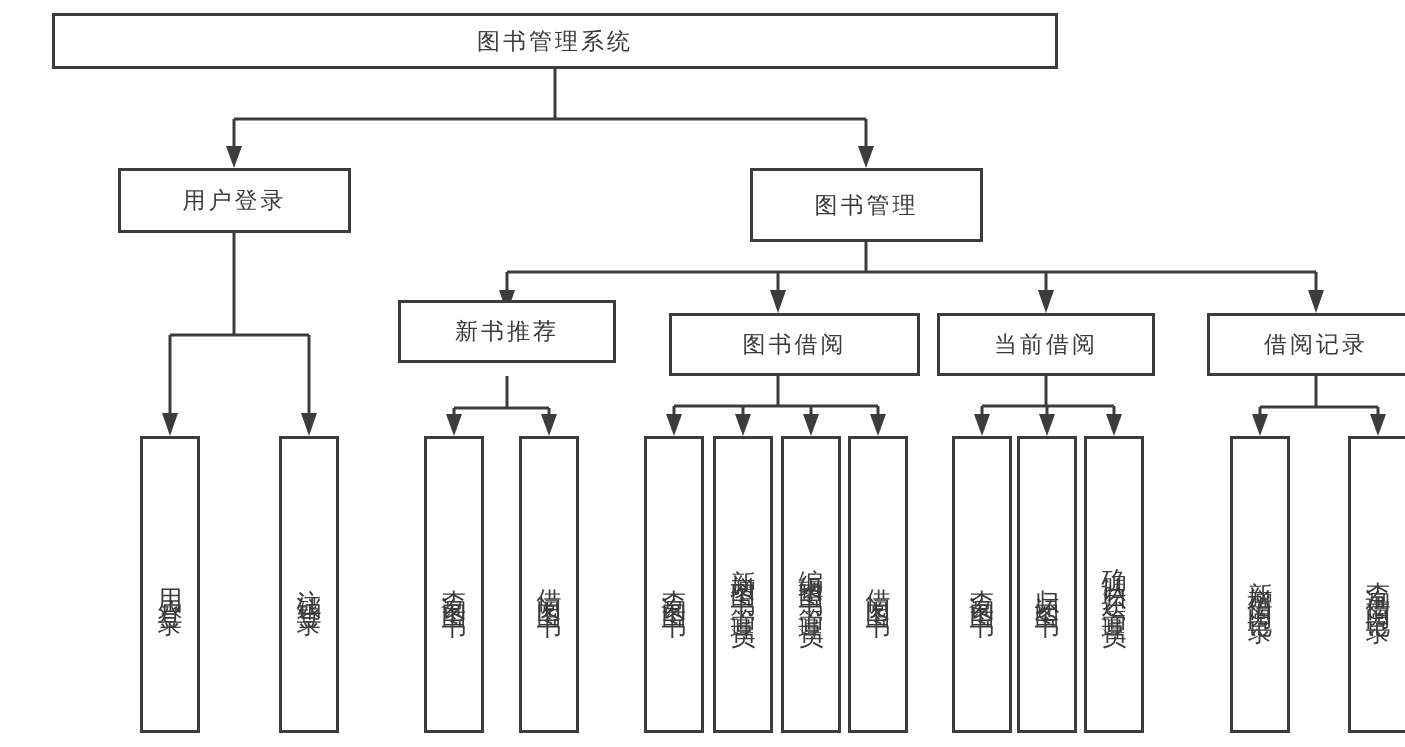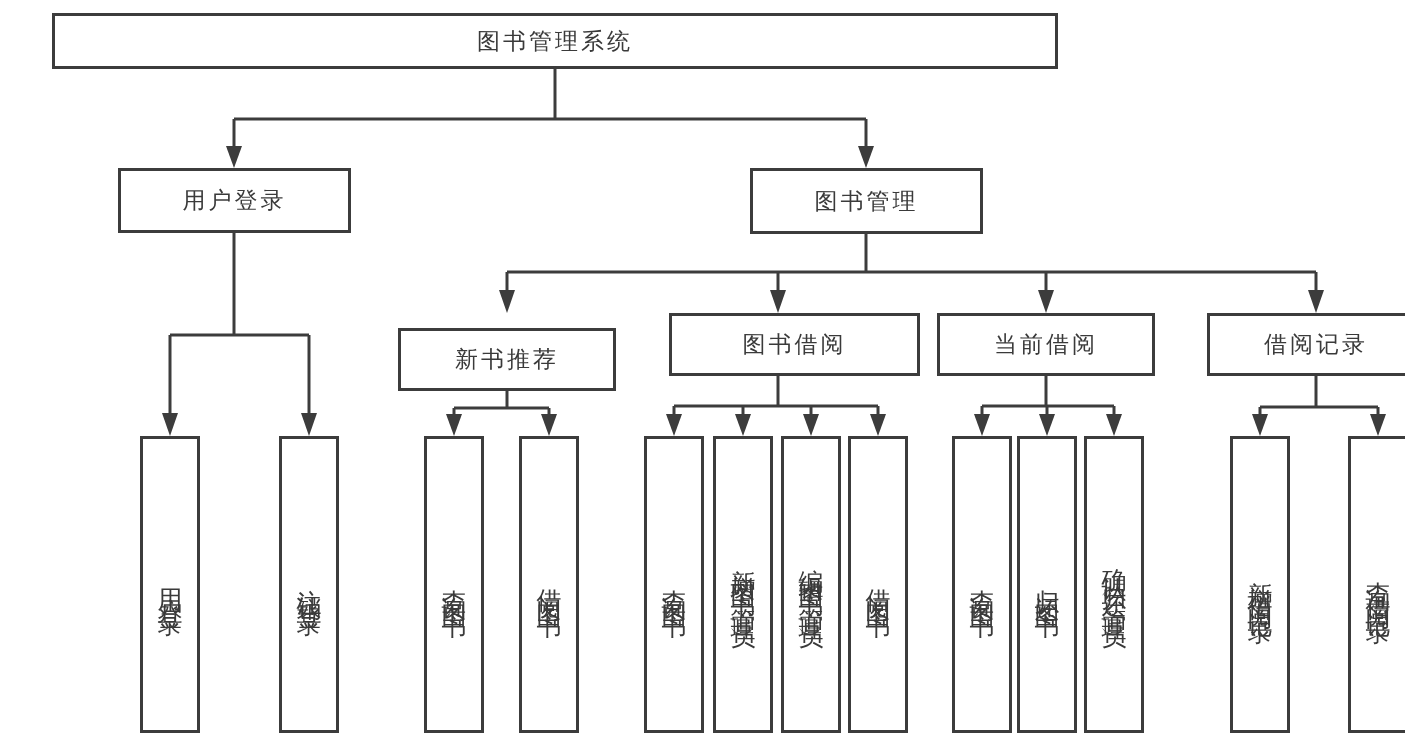--- a/index.html
+++ b/index.html
@@ -41,22 +41,22 @@
     writing-mode:vertical-rl;
     text-orientation:mixed;
     font-size:25px;
     line-height:1;
     letter-spacing:8px;
     white-space:nowrap;
   }
   
   #n-root   {left:16px;  top:13px;  width:1006px; height:56px;}
   #n-user   {left:82px;  top:168px; width:233px;  height:65px;}
-  #n-book   {left:714px; top:168px; width:233px;  height:66px;}
-  #n-newbook{left:362px; top:328px; width:218px;  height:63px;}
+  #n-book   {left:714px; top:168px; width:233px;  height:74px;}
+  #n-newbook{left:362px; top:300px; width:218px;  height:63px;}
   #n-borrow {left:633px; top:313px; width:251px;  height:63px;}
   #n-current{left:901px; top:313px; width:218px;  height:63px;}
   #n-records{left:1171px;top:313px; width:218px;  height:63px;}
   #lf-a1{left:104px;} #lf-a2{left:243px;}
   #lf-b1{left:388px;} #lf-b2{left:483px;}
   #lf-c1{left:608px;} #lf-c2{left:677px;} #lf-c3{left:745px;} #lf-c4{left:812px;}
   #lf-d1{left:916px;} #lf-d2{left:981px;} #lf-d3{left:1048px;}
   #lf-e1{left:1194px;} #lf-e2{left:1312px;}
   #watermark{
     position:absolute;

